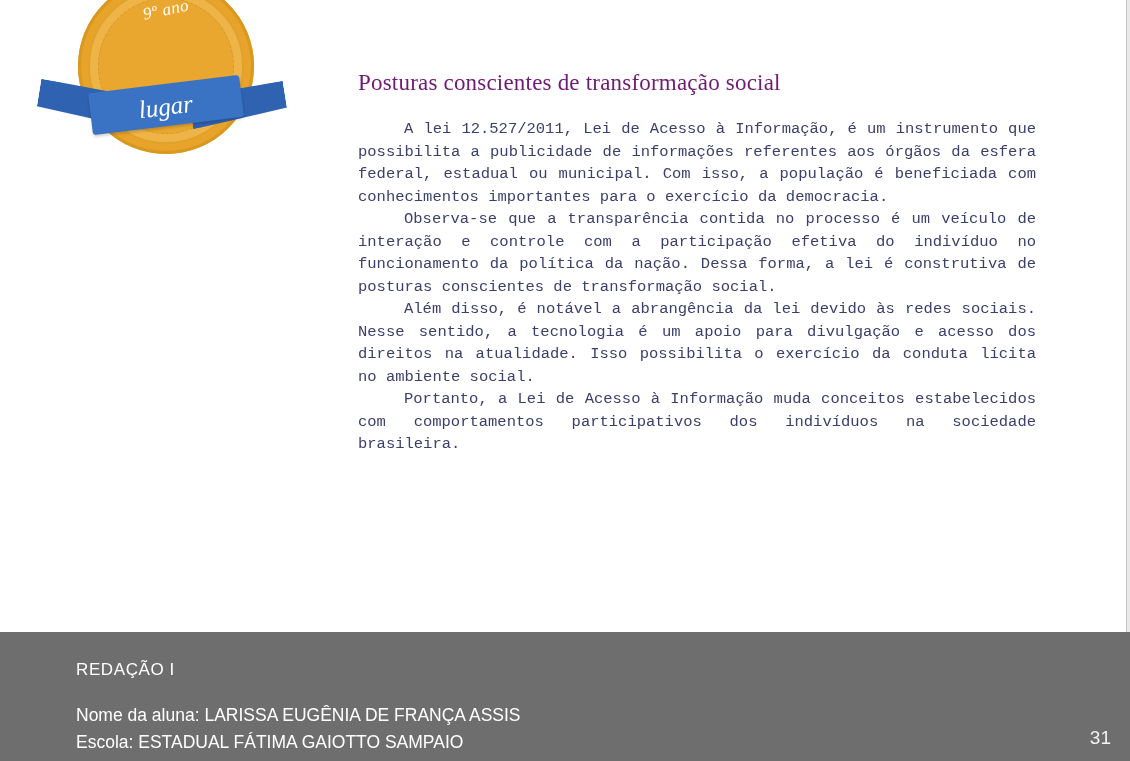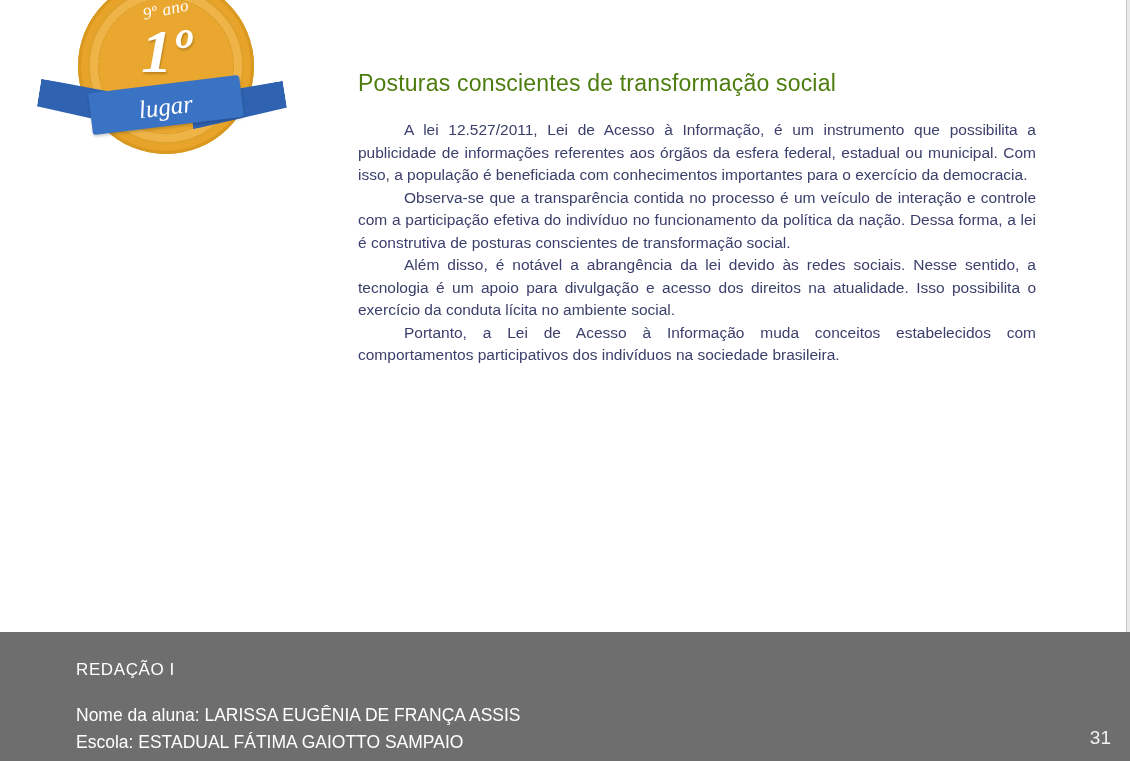--- a/index.html
+++ b/index.html
@@ -138,29 +138,29 @@
   }
 
   
   .content {
     position: absolute;
     left: 358px;
     top: 70px;
     width: 678px;
   }
   .essay-title {
-    font-family: Liberation Sans, sans-serif;
+    font-family: Liberation Serif, serif;
     font-size: 23px;
-    color: #4d7c0f;
+    color: #701a75;
     margin: 0 0 22px 0;
     font-weight: normal;
     letter-spacing: 0.2px;
   }
   .essay-body p {
-    font-family: Liberation Sans, sans-serif;
+    font-family: Liberation Mono, monospace;
     font-size: 15.5px;
     line-height: 22.5px;
     color: #3a3f6b;
     margin: 0;
     text-align: justify;
     text-indent: 46px;
   }
 
   
   .footer {
@@ -210,21 +210,20 @@
 
 <div class="page">
 
   <div class="page-edge"></div>
 
   <div class="badge-wrap">
     <div class="medal-outer">
       <div class="medal-ring"></div>
       <div class="medal-inner"></div>
       <div class="medal-year">9º ano</div>
-      <div class="medal-place">1º</div>
     </div>
     <div class="ribbon-left"></div>
     <div class="ribbon-right"></div>
     <div class="ribbon-center"></div>
     <div class="ribbon-text">lugar</div>
   </div>
 
   <div class="content">
     <h1 class="essay-title">Posturas conscientes de transformação social</h1>
     <div class="essay-body">

